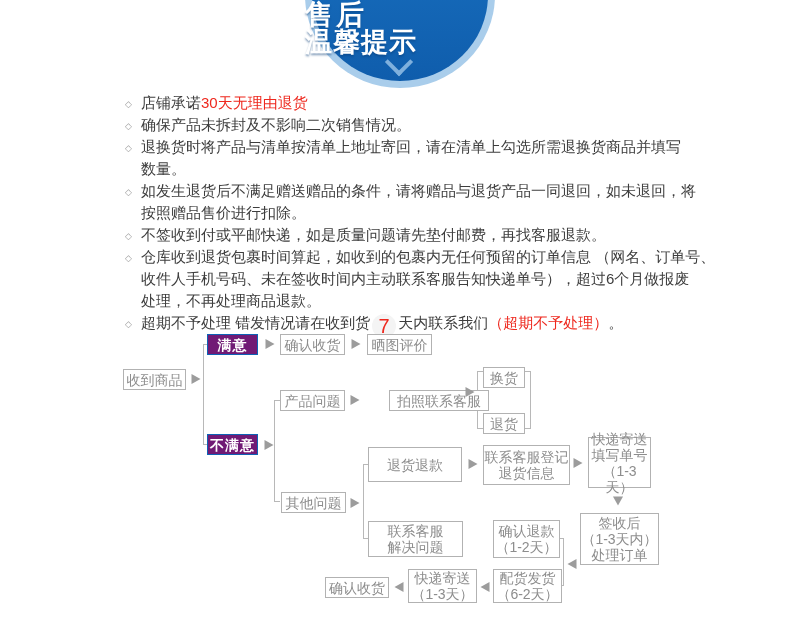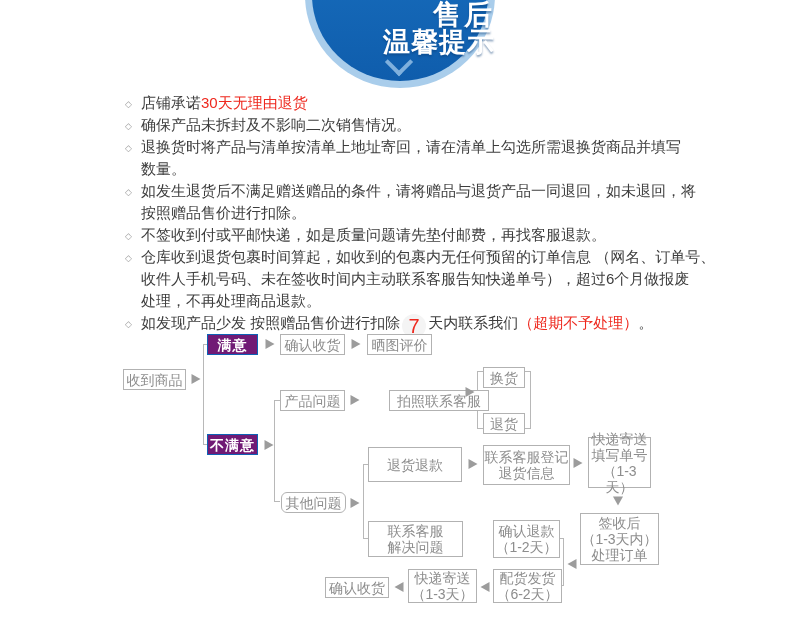--- a/index.html
+++ b/index.html
@@ -10,21 +10,21 @@
   
   .badge-outer{
     position:absolute;left:305px;top:-98px;width:190px;height:186px;
     border-radius:50%;background:#a9cdeb;
   }
   .badge-inner{
     position:absolute;left:312px;top:-91px;width:176px;height:172px;
     border-radius:50%;background:linear-gradient(180deg,#1a72c2 0%,#0f5dac 100%);
   }
   .badge-text{
-    position:absolute;left:305px;top:0;width:190px;text-align:right;color:#ffffff;
+    position:absolute;left:305px;top:0;width:190px;text-align:left;color:#ffffff;
     font-weight:bold;text-shadow:0 2px 2px rgba(8,59,118,0.45);
   }
   .badge-line1{display:block;font-size:28px;line-height:27px;letter-spacing:3px;margin-top:1px;}
   .badge-line2{display:block;font-size:27px;line-height:28px;letter-spacing:1px;}
   .badge-chevron{
     position:absolute;left:389px;top:52px;width:16px;height:16px;
     border-right:4px solid #7fb0dd;border-bottom:4px solid #7fb0dd;
     transform:rotate(45deg);
   }
   
@@ -73,21 +73,21 @@
     <li><span class="bullet">◇</span><span class="seg-normal">店铺承诺</span><span class="seg-red">30天无理由退货</span></li>
     <li><span class="bullet">◇</span><span class="seg-normal">确保产品未拆封及不影响二次销售情况。</span></li>
     <li><span class="bullet">◇</span><span class="seg-normal">退换货时将产品与清单按清单上地址寄回，请在清单上勾选所需退换货商品并填写
 数量。</span></li>
     <li><span class="bullet">◇</span><span class="seg-normal">如发生退货后不满足赠送赠品的条件，请将赠品与退货产品一同退回，如未退回，将
 按照赠品售价进行扣除。</span></li>
     <li><span class="bullet">◇</span><span class="seg-normal">不签收到付或平邮快递，如是质量问题请先垫付邮费，再找客服退款。</span></li>
     <li><span class="bullet">◇</span><span class="seg-normal">仓库收到退货包裹时间算起，如收到的包裹内无任何预留的订单信息 （网名、订单号、
 收件人手机号码、未在签收时间内主动联系客服告知快递单号），超过6个月做报废
 处理，不再处理商品退款。</span></li>
-    <li><span class="bullet">◇</span><span class="seg-normal">如发现产品少发 按照赠品售价进行扣除</span><span class="seg-seven">7</span><span class="seg-normal">天内联系我们</span><span class="seg-red">（超期不予处理）</span><span class="seg-normal">。</span></li>
+    <li><span class="bullet">◇</span><span class="seg-normal">超期不予处理 错发情况请在收到货</span><span class="seg-seven">7</span><span class="seg-normal">天内联系我们</span><span class="seg-red">（超期不予处理）</span><span class="seg-normal">。</span></li>
   </ul>
 
 <div class="flow" id="flowchart">
     <div class="connector open-right" style="left: 203px; top: 344px; width: 5px; height: 101px;"></div>
     <div class="connector open-right" style="left: 274px; top: 400px; width: 6px; height: 102px;"></div>
     <div class="connector open-right" style="left: 363px; top: 464px; width: 5px; height: 75px;"></div>
     <div class="connector open-right" style="left: 477px; top: 371px; width: 9px; height: 58px;"></div>
     <div class="connector open-left" style="left: 519px; top: 371px; width: 12px; height: 58px;"></div>
     <div class="connector open-left" style="left: 552px; top: 538px; width: 12px; height: 48px;"></div>
     <div class="fbox" style="left: 123px; top: 369px; width: 63px; height: 21px;">收到商品</div>
@@ -98,21 +98,21 @@
     <div class="fbox" style="left: 280px; top: 390px; width: 65px; height: 21px;">产品问题</div>
     <div class="fbox" style="left: 367px; top: 390px; width: 100px; height: 21px; margin-left: 22px;">拍照联系客服</div>
     <div class="fbox" style="left: 483px; top: 413px; width: 42px; height: 21px;">退货</div>
     <div class="fbox blue" style="left: 207px; top: 434px; width: 51px; height: 21px;">不满意</div>
     <div class="fbox" style="left: 368px; top: 447px; width: 94px; height: 35px;">退货退款</div>
     <div class="fbox" style="left: 483px; top: 445px; width: 87px; height: 40px;">联系客服登记
 退货信息</div>
     <div class="fbox" style="left: 588px; top: 437px; width: 63px; height: 51px;">快递寄送
 填写单号
 （1-3天）</div>
-    <div class="fbox" style="left: 281px; top: 492px; width: 65px; height: 21px; border-radius: 6px;">其他问题</div>
+    <div class="fbox" style="left: 281px; top: 492px; width: 65px; height: 21px;">其他问题</div>
     <div class="fbox" style="left: 493px; top: 520px; width: 67px; height: 38px;">确认退款
 （1-2天）</div>
     <div class="fbox" style="left: 580px; top: 513px; width: 79px; height: 52px;">签收后
 （1-3天内）
 处理订单</div>
     <div class="fbox" style="left: 368px; top: 521px; width: 95px; height: 36px;">联系客服
 解决问题</div>
     <div class="fbox" style="left: 325px; top: 577px; width: 64px; height: 21px;">确认收货</div>
     <div class="fbox" style="left: 408px; top: 569px; width: 69px; height: 34px;">快递寄送
 （1-3天）</div>

